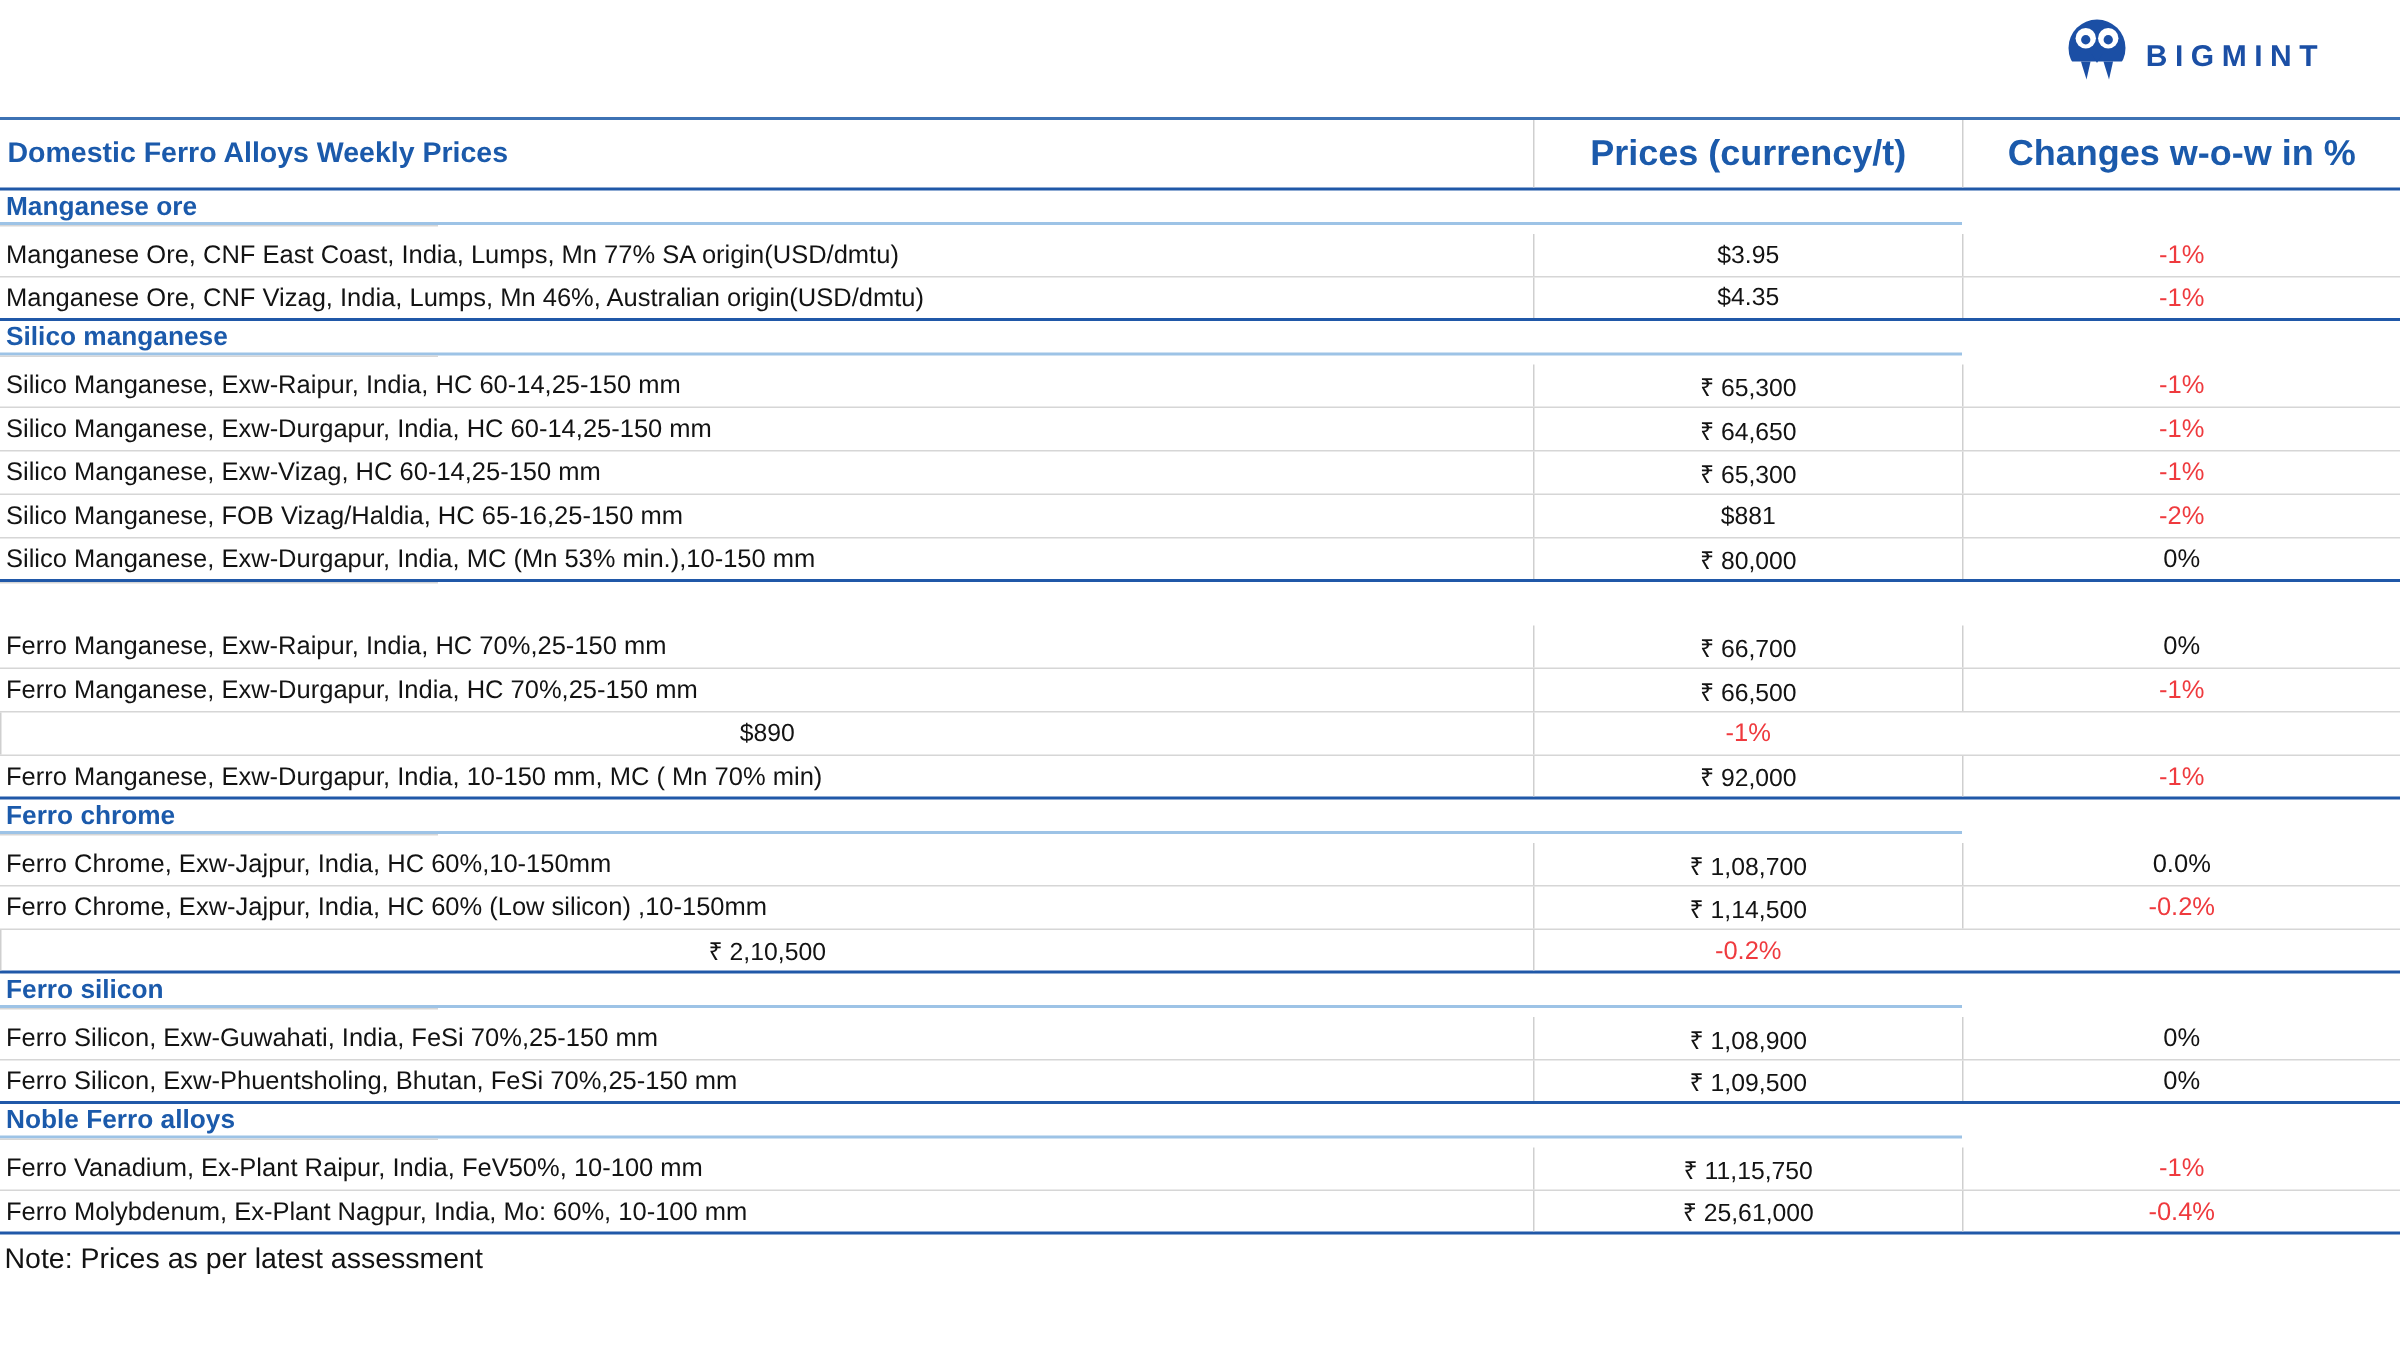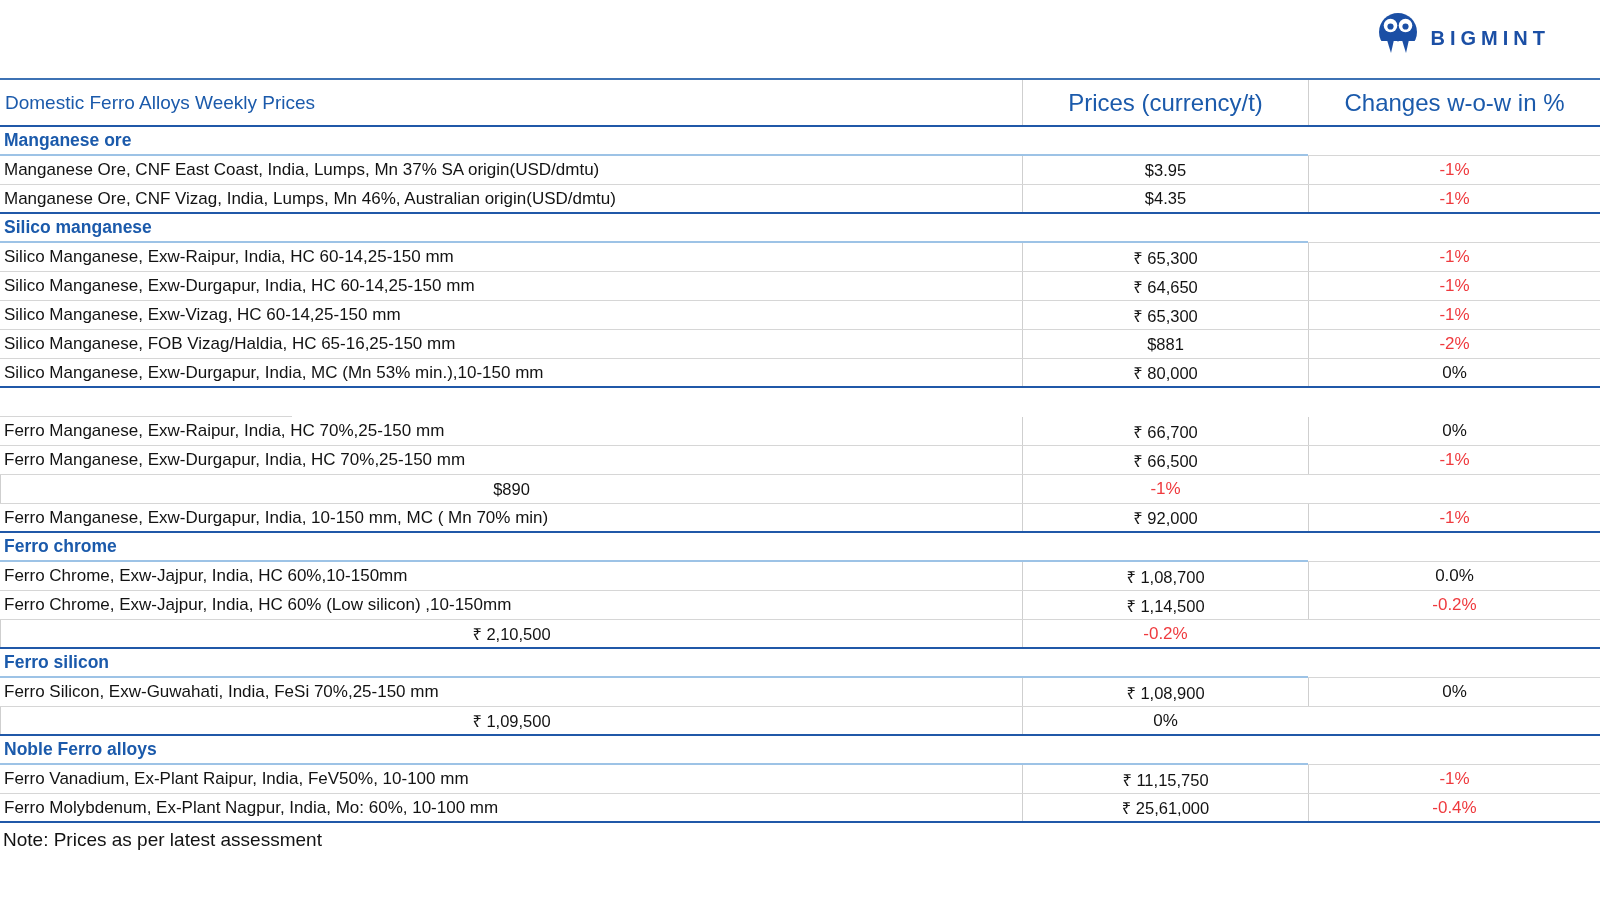--- a/index.html
+++ b/index.html
@@ -18,24 +18,24 @@
     font-family:"Liberation Sans",sans-serif;color:var(--text);}
   
   .logo-bar{height:70px;display:flex;justify-content:flex-end;align-items:center;
     padding:6px 50px 0 0;}
   .logo{display:flex;align-items:center;gap:10px;}
   .logo-text{font-size:20px;font-weight:800;letter-spacing:5px;color:var(--logo-blue);}
   
   .price-table{width:1600px;margin-top:8px;border-top:2px solid var(--top-line);}
   .grid-row{display:grid;grid-template-columns:1022px 286px 292px;}
   .header-row{height:47px;border-bottom:2px solid var(--dark-line);}
-  .header-row .cell{display:flex;align-items:center;font-weight:400;color:var(--accent);}
+  .header-row .cell{display:flex;align-items:center;font-weight:700;color:var(--accent);}
   .h-desc{font-size:19px;padding-left:5px;}
   .h-price,.h-change{font-size:24px;justify-content:center;border-left:1px solid var(--col-line);}
-  .section-row{display:flex;height:29px;}
+  .section-row{display:flex;height:29px;flex-direction:column;}
   .section-left{width:1308px;display:flex;align-items:center;padding-left:4px;
     border-bottom:2px solid var(--section-underline);}
   .section-right{width:292px;border-bottom:1px solid var(--row-line);}
   .section-title{font-size:17.5px;font-weight:700;color:var(--accent);}
   .data-row{height:29px;border-bottom:1px solid var(--row-line);}
   .data-row.last{border-bottom:2px solid var(--dark-line);}
   .data-row .cell{display:flex;align-items:center;font-size:17px;}
   .c-desc{padding-left:4px;}
   .c-price{justify-content:center;border-left:1px solid var(--col-line);
     font-family:Liberation Sans, sans-serif;font-size:16.5px !important;}
@@ -73,21 +73,21 @@
     <div class="cell h-change">Changes w-o-w in %</div>
   </div>
   <div>
       <div class="section-row">
         <div class="section-left">
           <span class="section-title">Manganese ore</span>
         </div>
         <div class="section-right"></div>
       </div>
       <div class="grid-row data-row">
-        <div class="cell c-desc">Manganese Ore, CNF East Coast, India, Lumps, Mn 37% SA origin(USD/dmtu)</div>
+        <div class="cell c-desc">Manganese Ore, CNF East Coast, India, Lumps, Mn 77% SA origin(USD/dmtu)</div>
         <div class="cell c-price">$3.95</div>
         <div class="cell c-change neg">-1%</div>
       </div>
       <div class="grid-row data-row last">
         <div class="cell c-desc">Manganese Ore, CNF Vizag, India, Lumps, Mn 46%, Australian origin(USD/dmtu)</div>
         <div class="cell c-price">$4.35</div>
         <div class="cell c-change neg">-1%</div>
       </div>
       <div class="section-row">
         <div class="section-left">
@@ -167,20 +167,21 @@
           <span class="section-title">Ferro silicon</span>
         </div>
         <div class="section-right"></div>
       </div>
       <div class="grid-row data-row">
         <div class="cell c-desc">Ferro Silicon, Exw-Guwahati, India, FeSi 70%,25-150 mm</div>
         <div class="cell c-price">₹ 1,08,900</div>
         <div class="cell c-change">0%</div>
       </div>
       <div class="grid-row data-row last">
+        <div class="cell c-desc">Ferro Silicon, Exw-Phuentsholing, Bhutan, FeSi 70%,25-150 mm</div>
         <div class="cell c-price">₹ 1,09,500</div>
         <div class="cell c-change">0%</div>
       </div>
       <div class="section-row">
         <div class="section-left">
           <span class="section-title">Noble Ferro alloys</span>
         </div>
         <div class="section-right"></div>
       </div>
       <div class="grid-row data-row">

